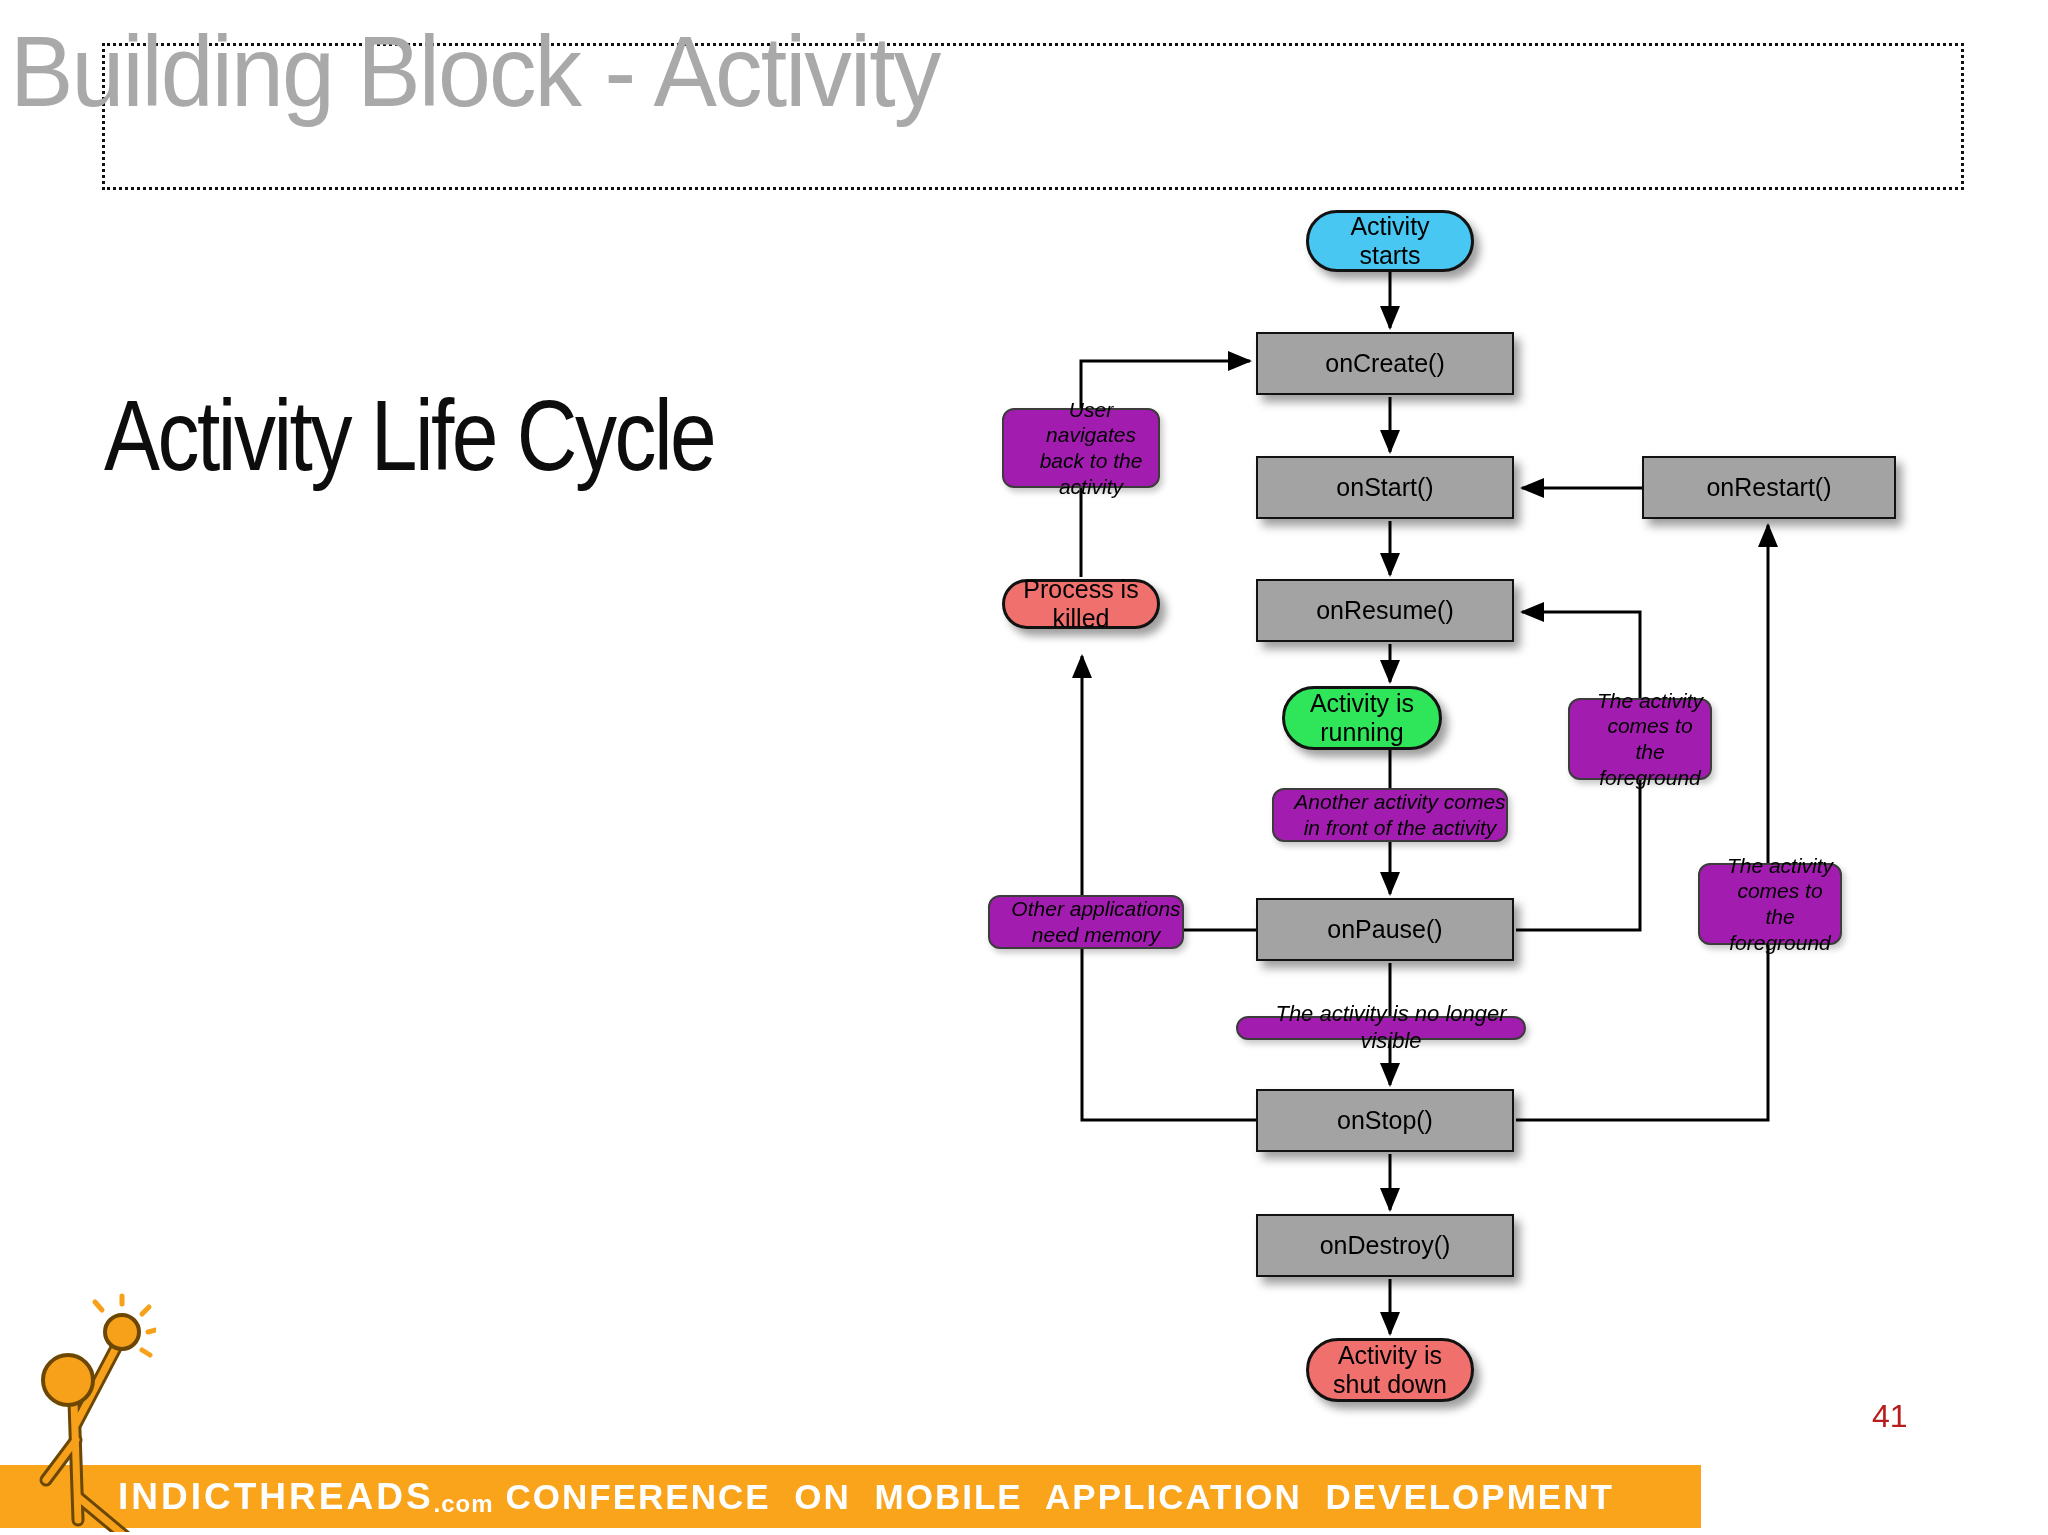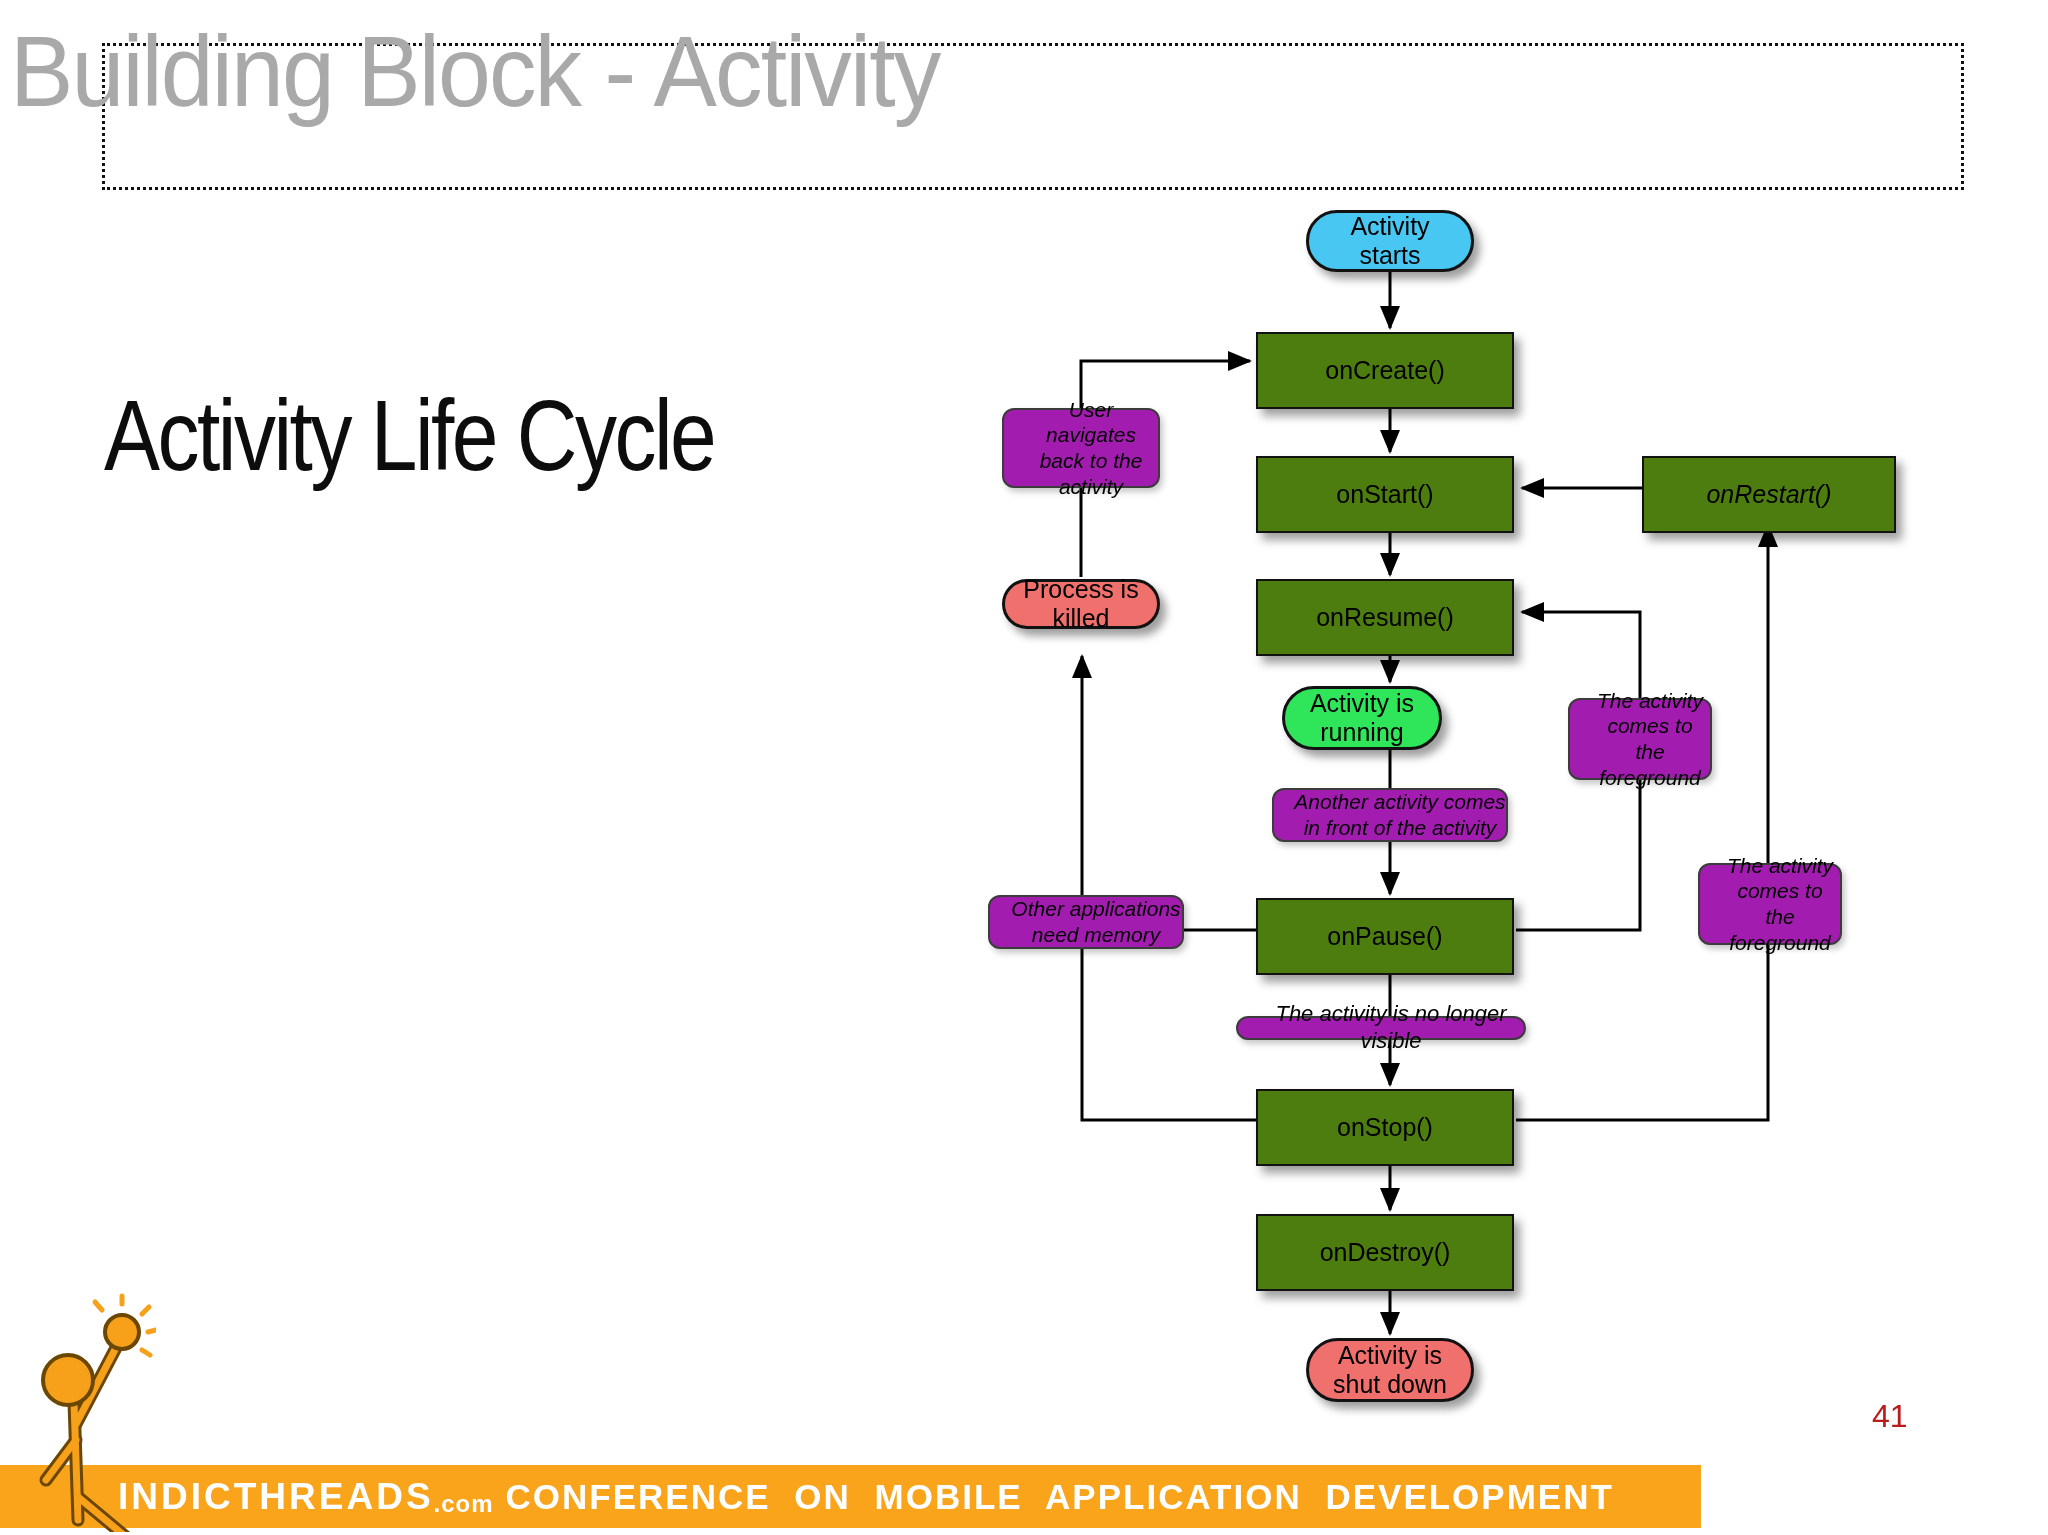--- a/index.html
+++ b/index.html
@@ -25,22 +25,22 @@
   
   #heading {
     position: absolute; left: 104px; top: 378px;
     font-size: 100px; color: #0d0d0d;
     letter-spacing: -3px; white-space: nowrap;
     transform: scaleX(.84); transform-origin: left center;
   }
   
   #connectors { position: absolute; left: 0; top: 0; width: 2048px; height: 1535px; }
   .box {
-    position: absolute; width: 258px; height: 77px;
-    background: #4d7c0f; border: 2px solid #121212;
+    position: absolute; width: 258px; height: 63px;
+    background: #a3a3a3; border: 2px solid #121212;
     box-shadow: 6px 7px 9px rgba(0,0,0,.38);
     display: flex; align-items: center; justify-content: center;
     font-size: 25px; color: #000;
   }
   .pill {
     position: absolute;
     border: 3px solid #121212; border-radius: 32px;
     box-shadow: 6px 7px 9px rgba(0,0,0,.38);
     display: flex; align-items: center; justify-content: center;
     text-align: center; font-size: 25px; line-height: 1.18;
@@ -51,21 +51,21 @@
     border: 2px solid #3c3c3c; border-radius: 12px;
     box-shadow: 3px 4px 6px rgba(0,0,0,.22);
     display: flex; align-items: center; justify-content: center;
     text-align: center; font-style: italic;
     font-size: 21px; line-height: 1.22; color: #000;
     white-space: pre-line;
     padding-left: 20px;
   }
   #node-create  { left:1256px; top:332px; }
   #node-start   { left:1256px; top:456px; }
-  #node-restart { left:1642px; top:456px; width:254px;font-style:italic; }
+  #node-restart { left:1642px; top:456px; width:254px; }
   #node-resume  { left:1256px; top:579px; }
   #node-pause   { left:1256px; top:898px; }
   #node-stop    { left:1256px; top:1089px; }
   #node-destroy { left:1256px; top:1214px; }
 
   #pill-starts   { left:1306px; top:210px;  width:168px; height:62px; background:#47C7F1; }
   #pill-running  { left:1282px; top:686px;  width:160px; height:64px; background:#2FE65A; }
   #pill-killed   { left:1002px; top:579px;  width:158px; height:50px; background:#F0706E; border-radius:35px; }
   #pill-shutdown { left:1306px; top:1338px; width:168px; height:64px; background:#F0706E; }
 

